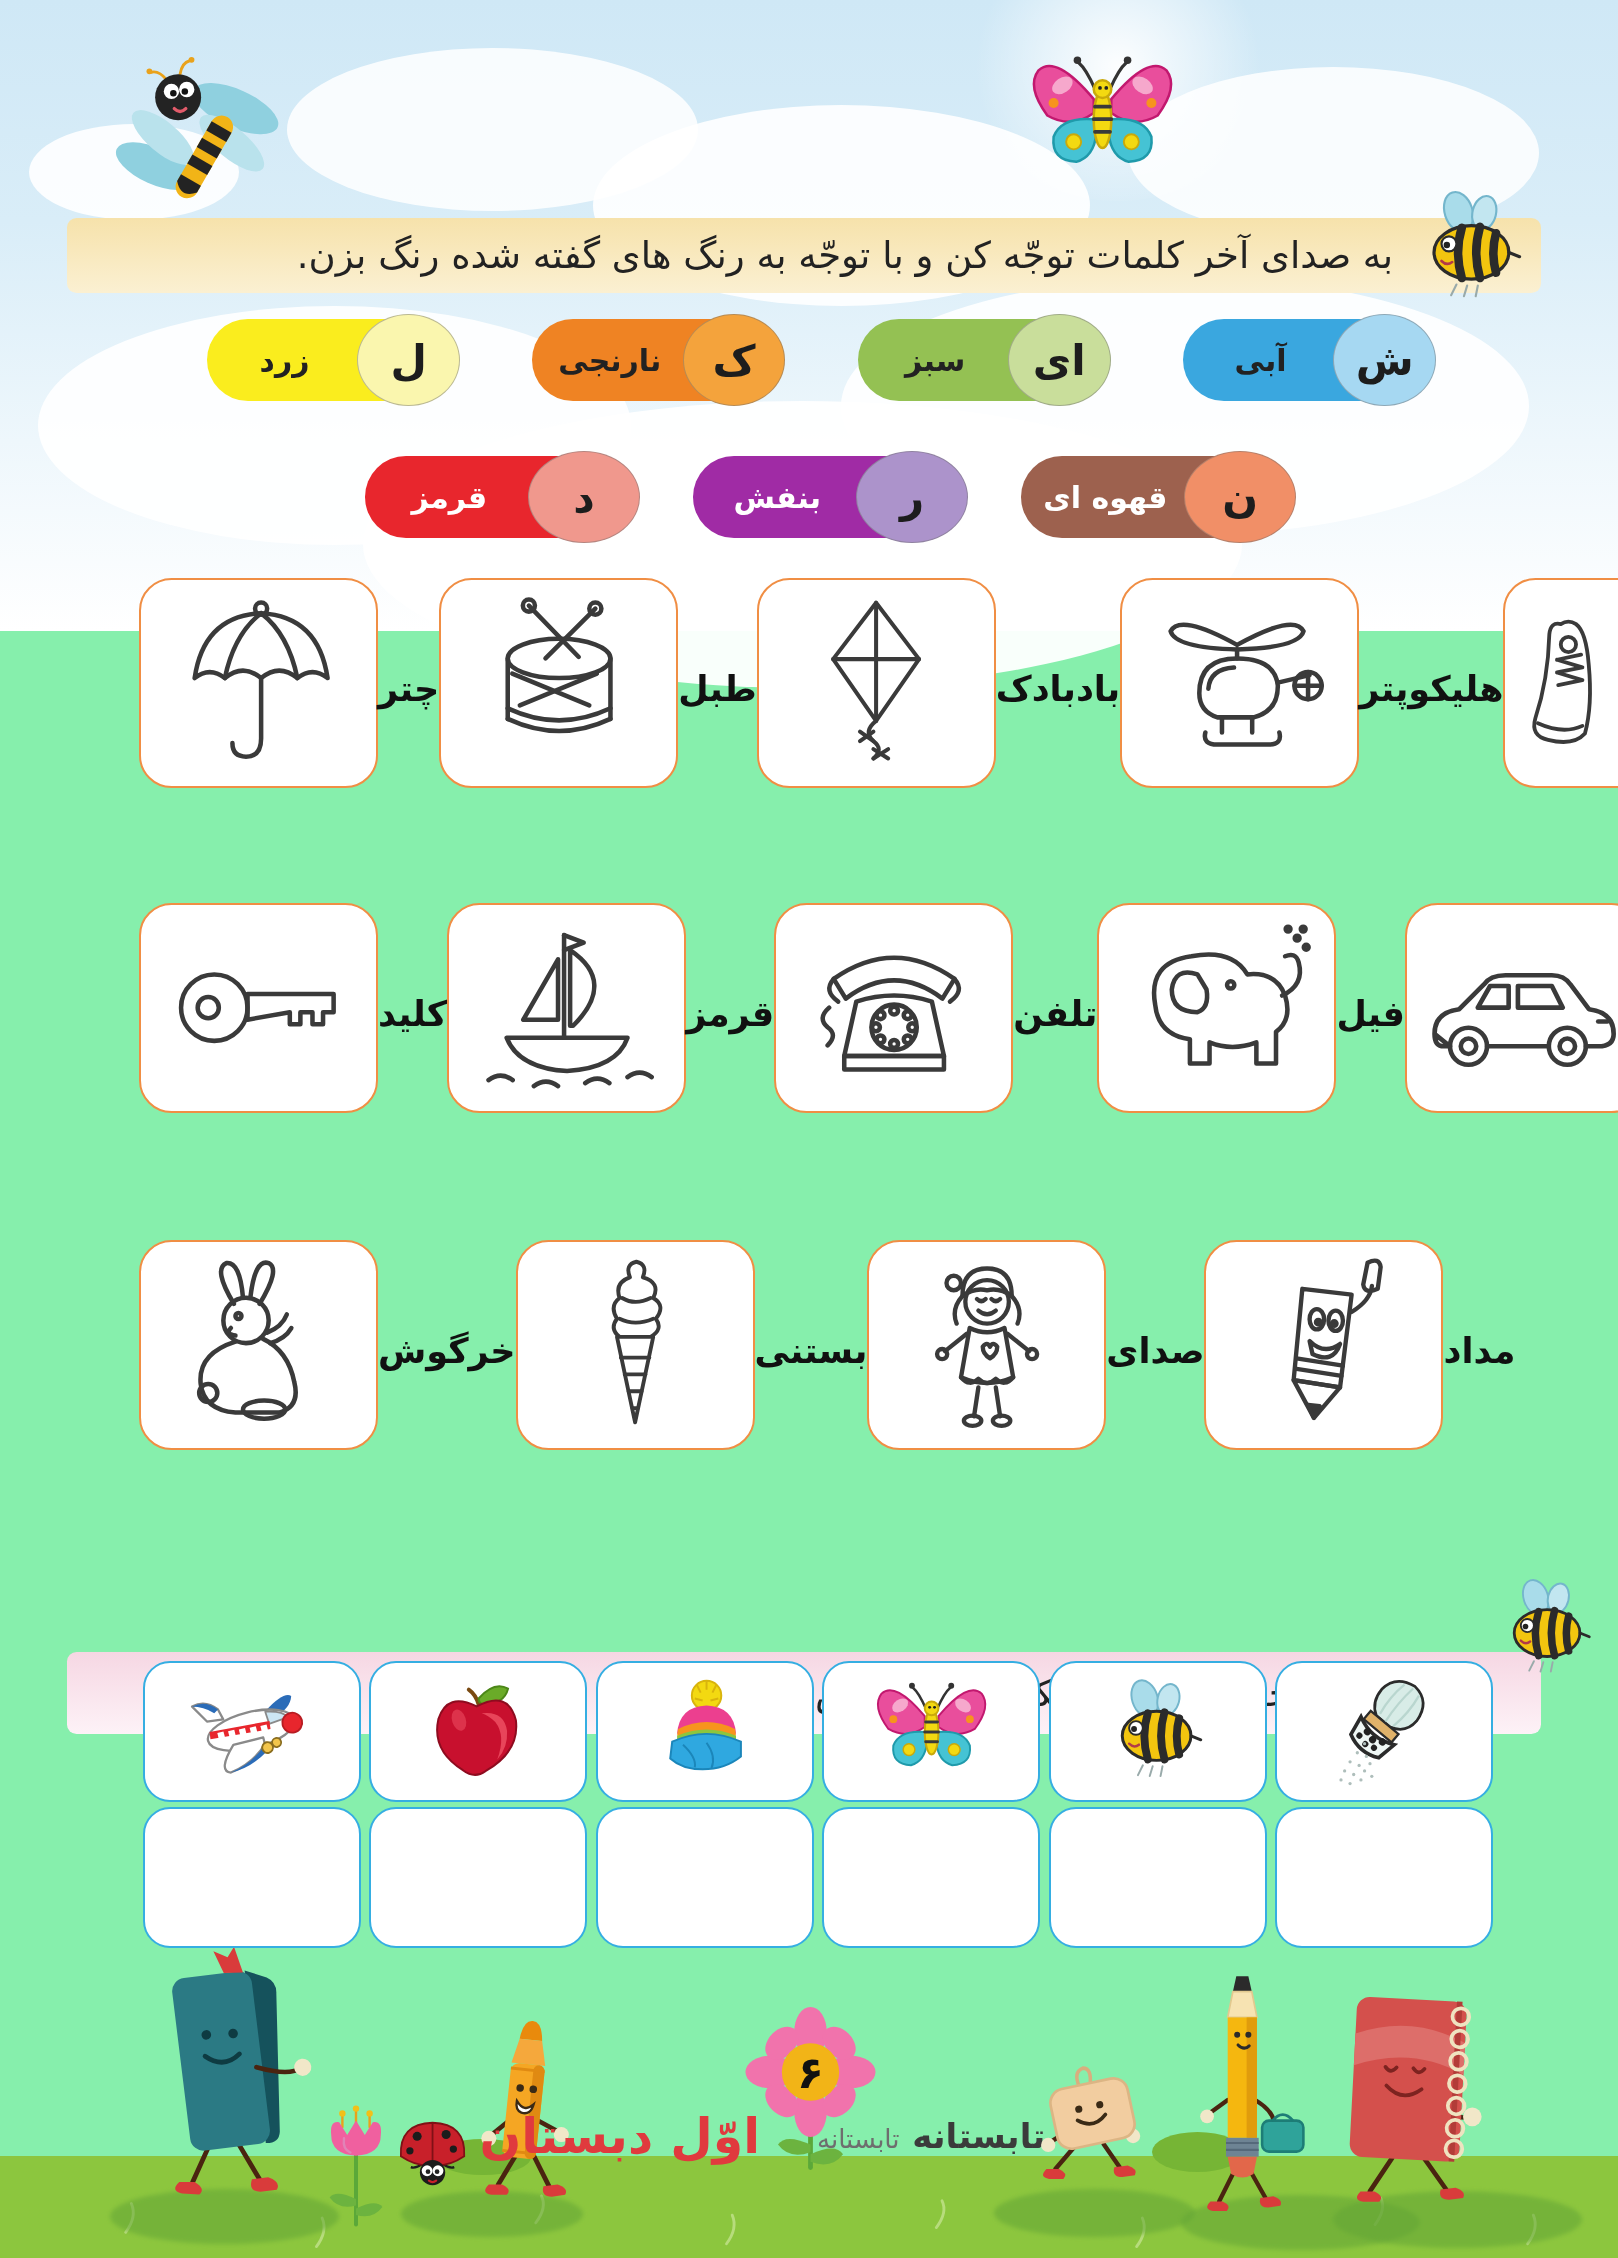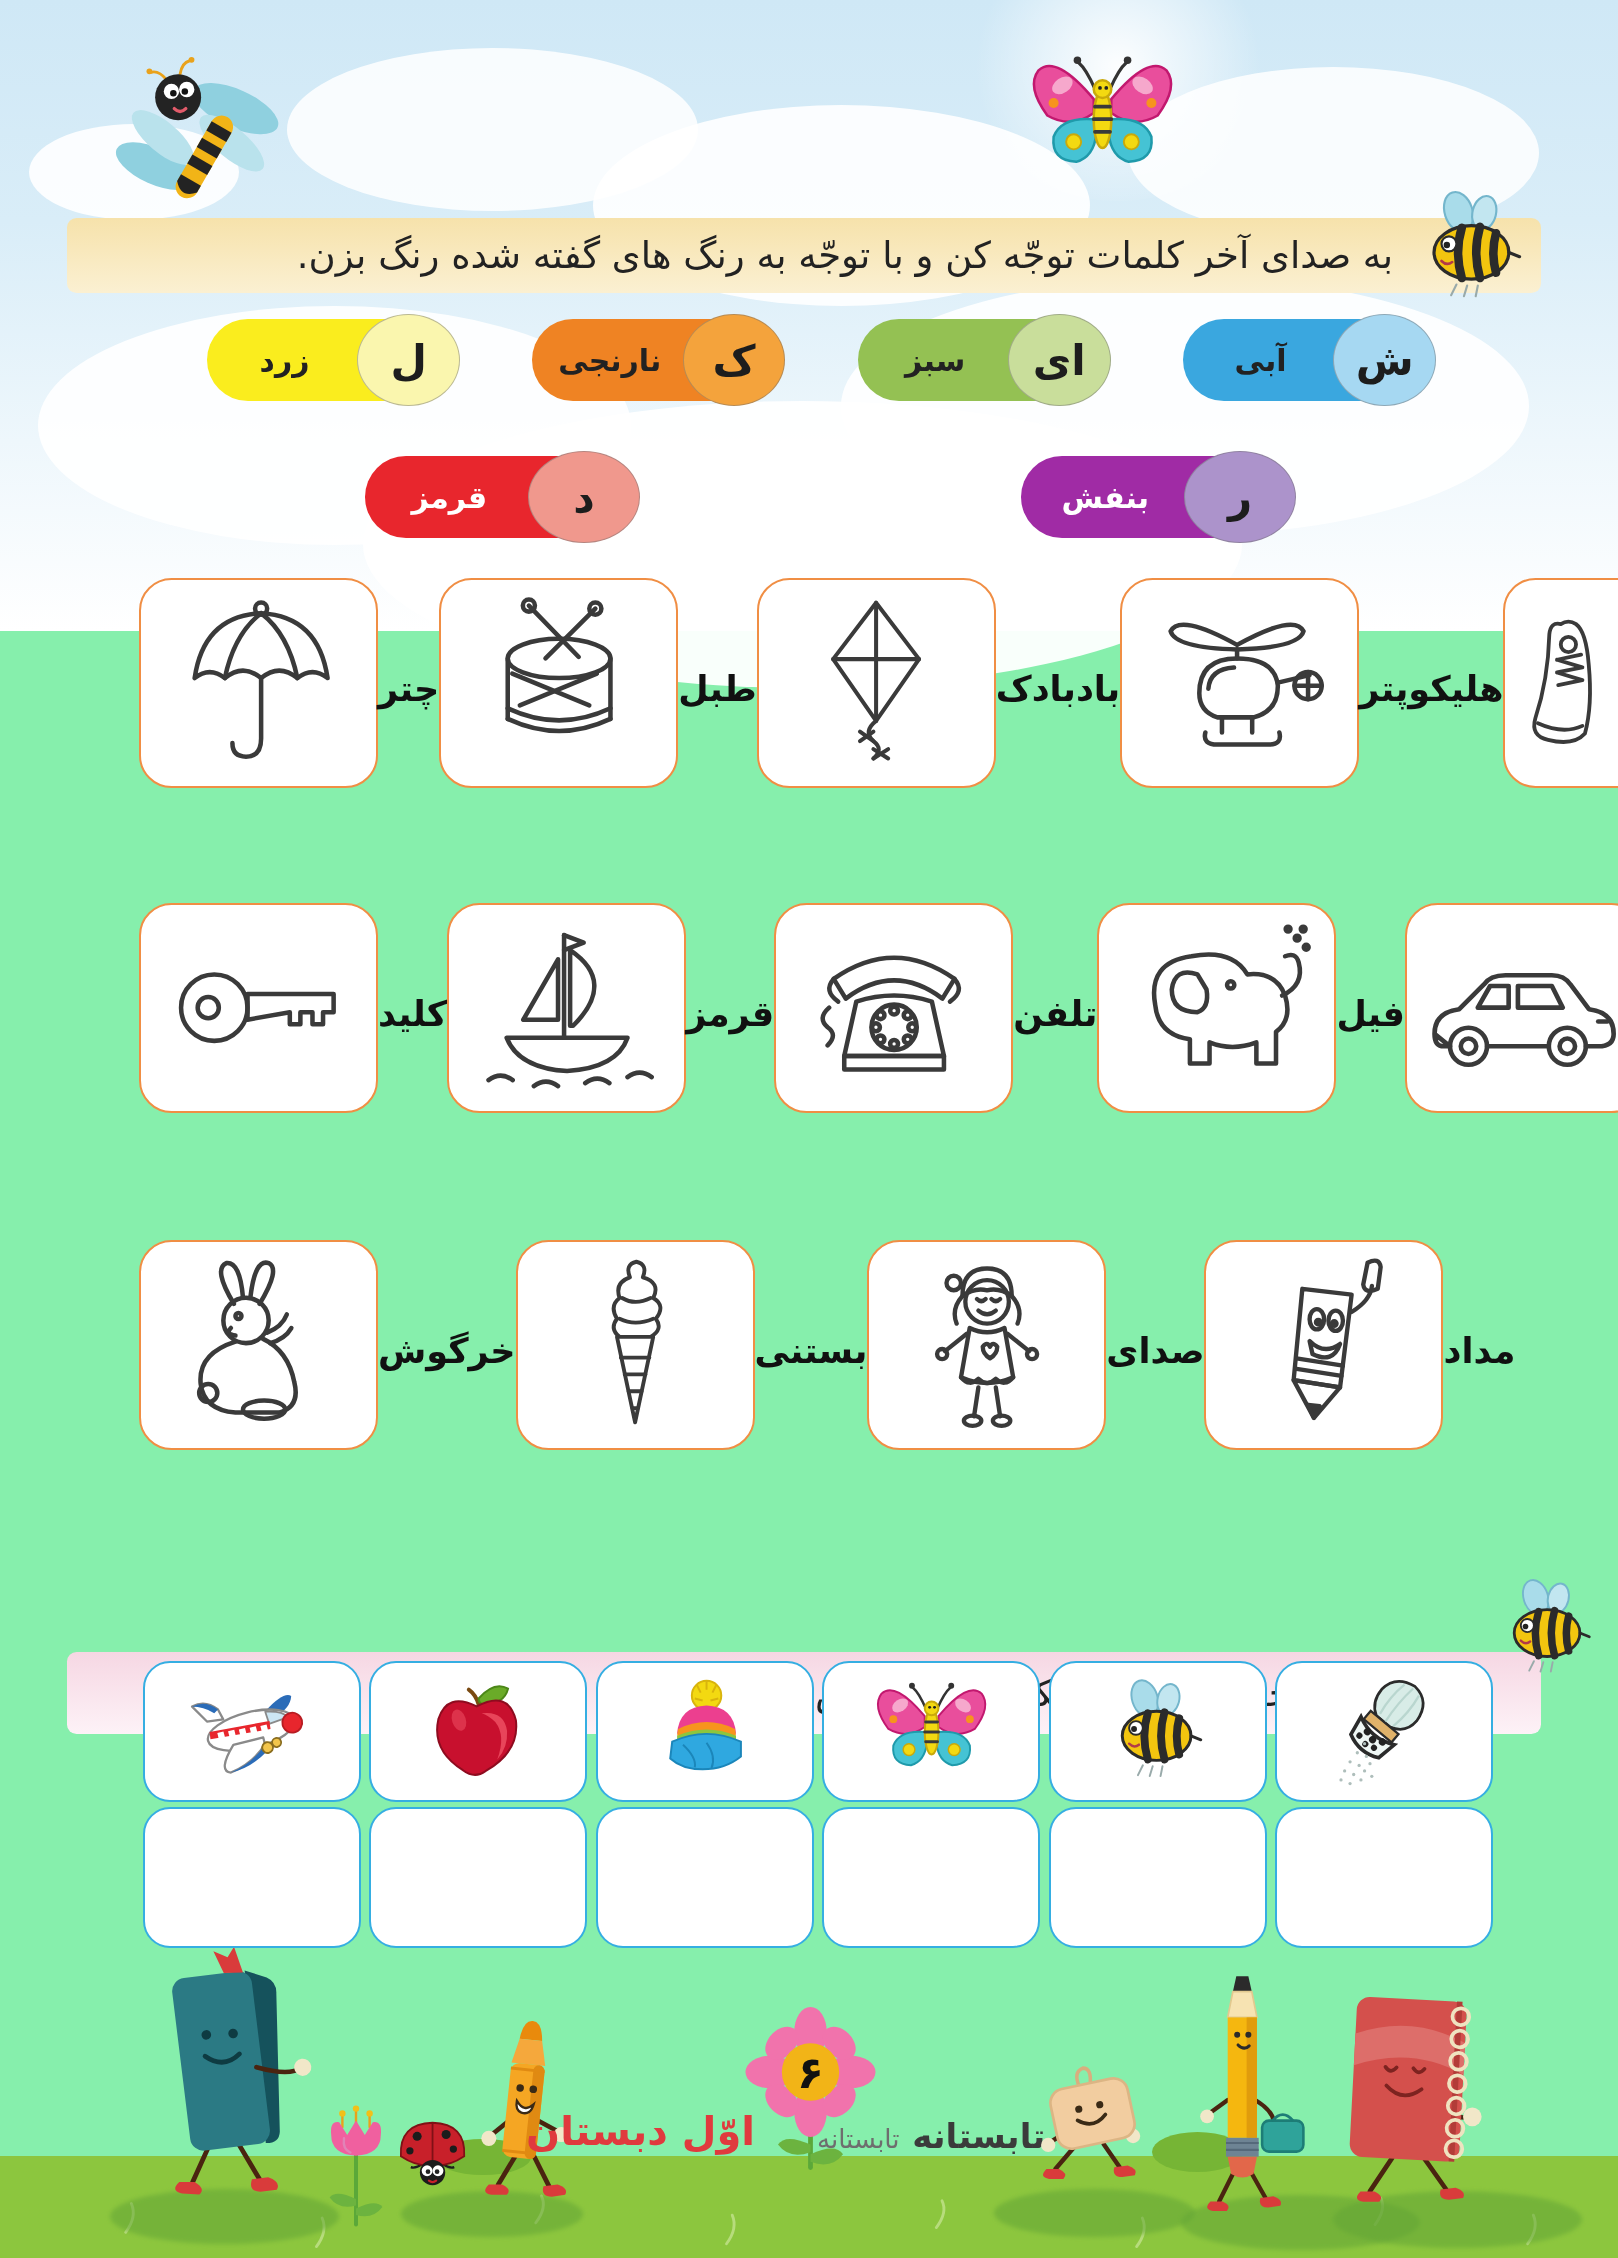--- a/index.html
+++ b/index.html
@@ -39,21 +39,21 @@
   
   .syl-row{position:absolute;left:143px;width:1350px;display:flex;justify-content:space-between;}
   .syl-card{width:218px;height:141px;border:2.9px solid #35AEE2;border-radius:27px;background:#ffffff;
             display:flex;align-items:center;justify-content:center;box-sizing:border-box;}
   .syl-card svg{width:80%;height:86%;}
   
   .grass{position:absolute;left:0;top:2156px;width:1618px;height:103px;background:#8CC63E;}
   .shadow{position:absolute;background:#63A536;opacity:.55;border-radius:50%;filter:blur(1.9px);}
   .bush{position:absolute;background:#76B535;border-radius:50%;}
   .char{position:absolute;}
-  .grade-text{position:absolute;left:521px;top:2108px;width:239px;text-align:center;font-size:40px;
+  .grade-text{position:absolute;left:521px;top:2108px;width:239px;text-align:center;font-size:49px;
               font-weight:bold;color:#E03A3E;direction:rtl;white-space:nowrap;}
   .brand-text{position:absolute;left:817px;top:2116px;width:229px;direction:rtl;text-align:left;white-space:nowrap;}
   .brand-bold{font-size:34px;font-weight:bold;color:#3b3b3b;}
   .brand-light{font-size:26px;color:#6e6e6e;margin-right:7.6px;}
 </style>
 </head>
 <body>
 
 <div class="page">
 
@@ -156,20 +156,24 @@
       </div>
     </div>
   <div class="pill-row pill-row2" id="pill-row2">
       <div class="pill" style="background: rgb(232, 38, 45);">
         <span class="word" style="color: rgb(255, 255, 255);">قرمز</span>
         <span class="cap" style="background: rgb(240, 152, 141);">د</span>
       </div>
       <div class="pill" style="background: rgb(160, 43, 165);">
         <span class="word" style="color: rgb(255, 255, 255);">بنفش</span>
         <span class="cap" style="background: rgb(172, 147, 203);">ر</span>
+      </div>
+      <div class="pill" style="background: rgb(157, 97, 78);">
+        <span class="word" style="color: rgb(255, 255, 255);">قهوه ای</span>
+        <span class="cap" style="background: rgb(241, 143, 103);">ن</span>
       </div>
     </div>
 
   <div class="pic-row" id="pic-row0" style="top:578px">
       <div class="pic-cell">
         <div class="pic-card">
           <span style="display: flex; width: 100%; height: 100%; align-items: center; justify-content: center;">
             <svg viewBox="0 0 120 120">
               <g fill="none" stroke="#3a3a3a" stroke-width="3" stroke-linecap="round" stroke-linejoin="round">
                 <circle cx="62" cy="11" r="4"></circle>

